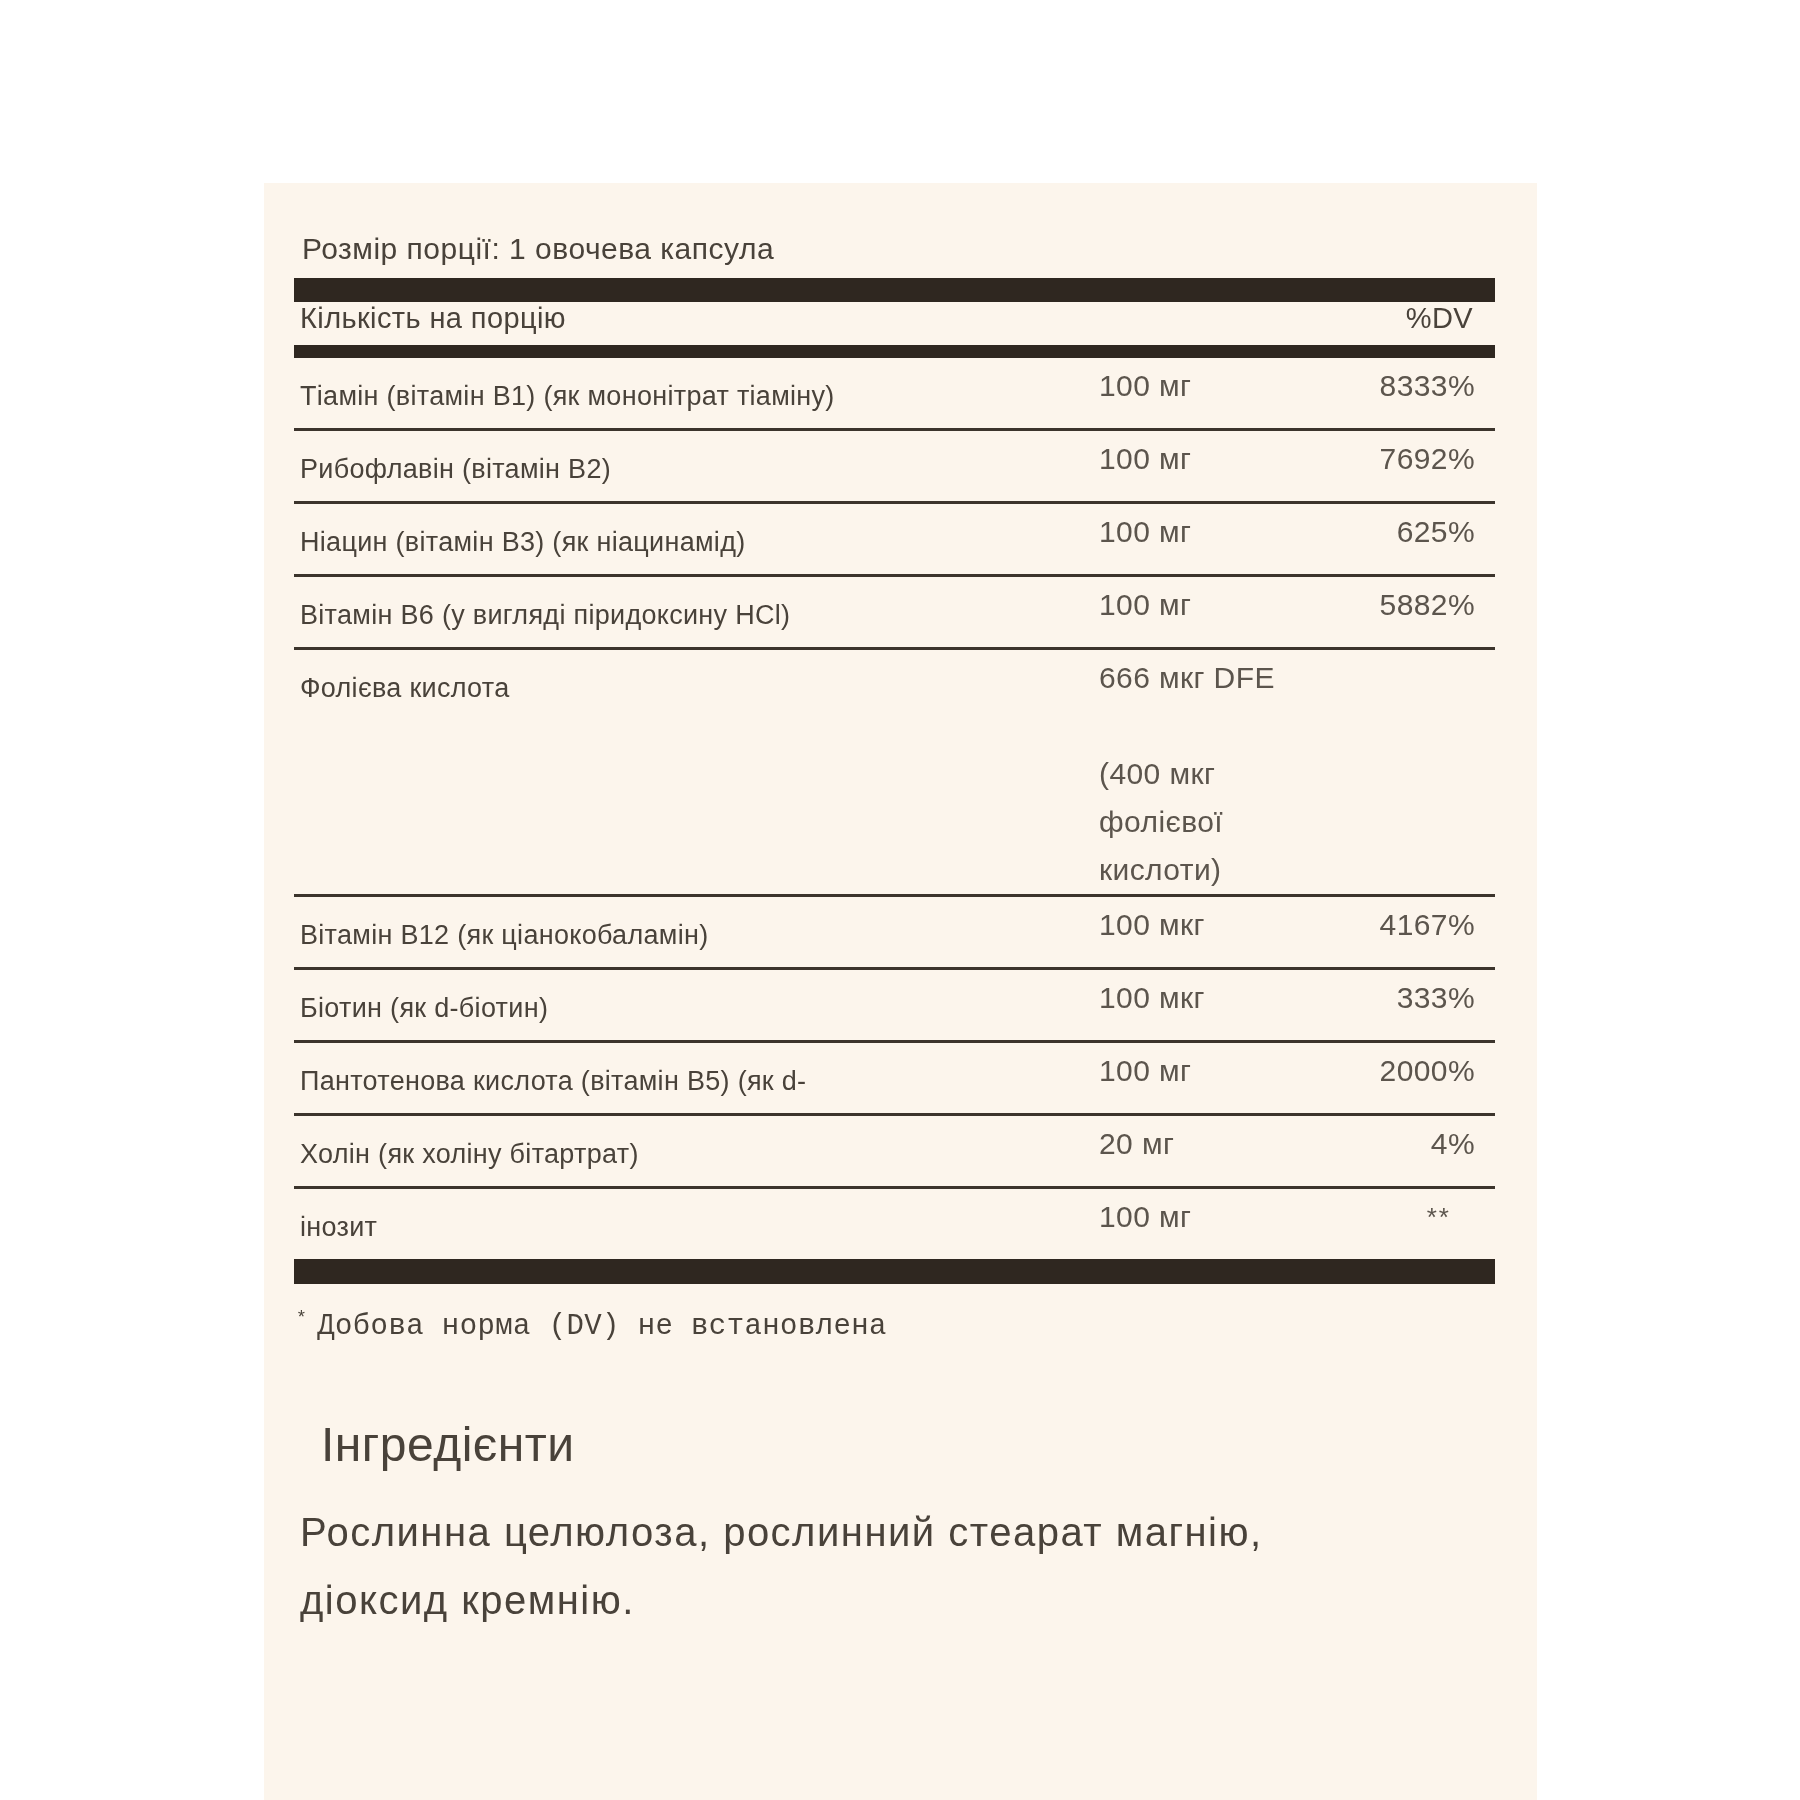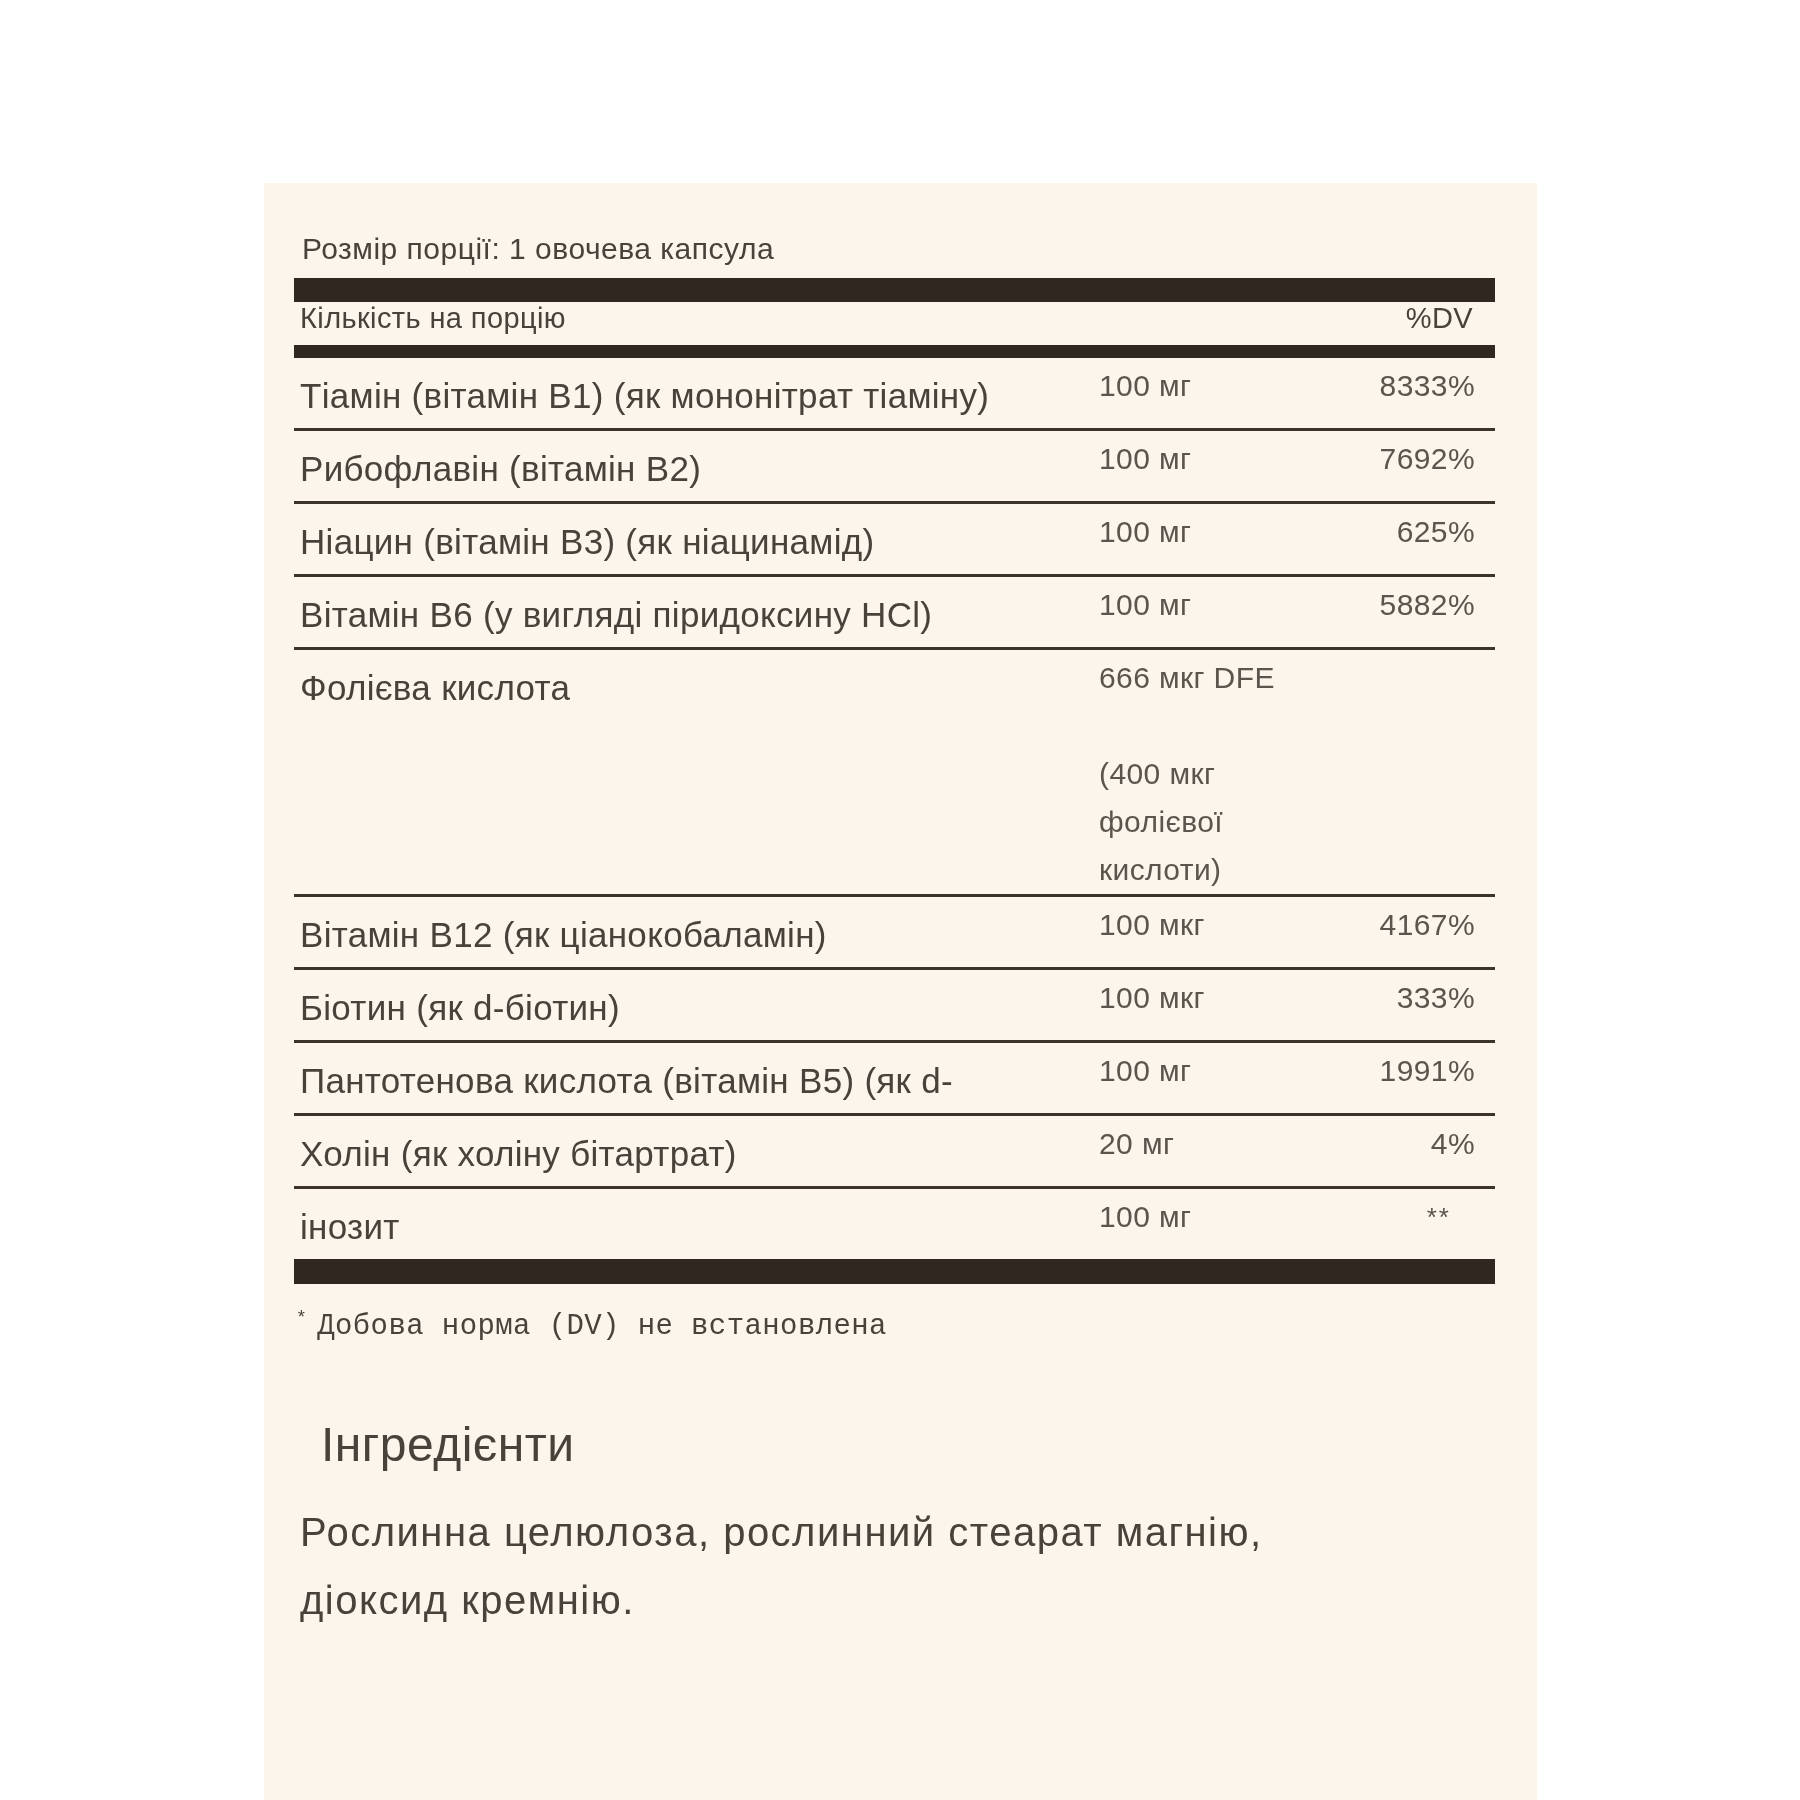--- a/index.html
+++ b/index.html
@@ -29,21 +29,21 @@
   .bar-bottom { height: 25px; }
   .table-header {
     display: flex; justify-content: space-between; align-items: flex-start;
     height: 43px; font-size: 29px; letter-spacing: 0.4px;
     padding: 0 22px 0 6px;
   }
   .row { display: grid; grid-template-columns: 805px 250px 1fr; min-height: 62px; }
   .row + .row { border-top: 3px solid var(--divider, #3c342c); }
   .cell.name {
     padding: 12px 0 6px 6px;
-    font-size: 35px; line-height: 52px; letter-spacing: 0.3px;
+    font-size: 27px; line-height: 52px; letter-spacing: 0.3px;
     color: var(--text, #49423a);
   }
   .cell.amount {
     padding-top: 4px;
     font-size: 30px; line-height: 48px; letter-spacing: 0.4px;
     color: var(--muted, #5c554d);
   }
   .cell.dv {
     padding: 4px 20px 0 0; text-align: right;
     font-size: 30px; line-height: 48px; letter-spacing: 0.4px;
@@ -153,21 +153,21 @@
     <div class="cell dv">333%</div>
   </div>
 
   <div class="row">
     <div class="cell name">
             <div>Пантотенова кислота (вітамін B5) (як d-</div>
           </div>
     <div class="cell amount">
             <div>100 мг</div>
           </div>
-    <div class="cell dv">1991%</div>
+    <div class="cell dv">2000%</div>
   </div>
 
   <div class="row">
     <div class="cell name">
             <div>Холін (як холіну бітартрат)</div>
           </div>
     <div class="cell amount">
             <div>20 мг</div>
           </div>
     <div class="cell dv">4%</div>

